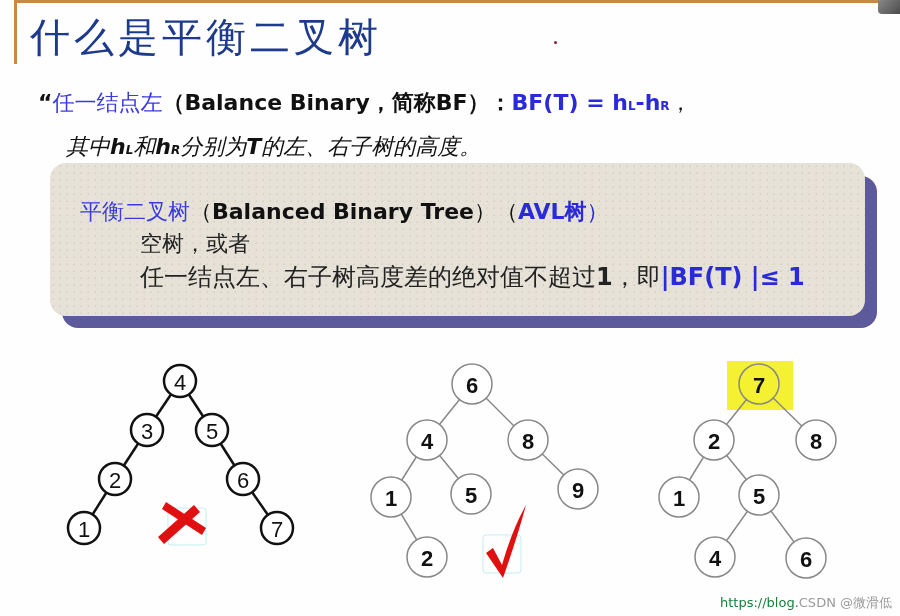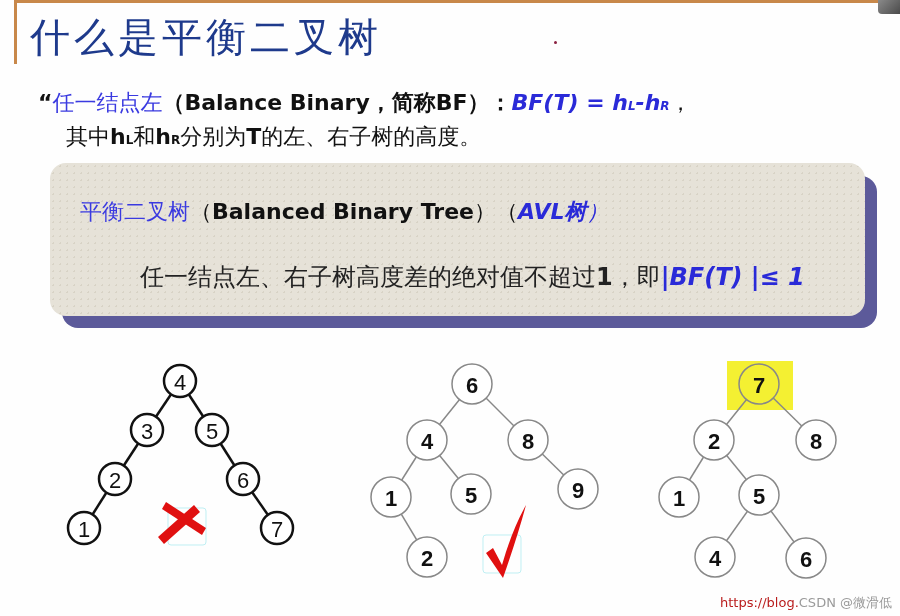--- a/index.html
+++ b/index.html
@@ -29,24 +29,24 @@
     .red-dot {
       position: absolute; left: 554px; top: 41px; width: 3px; height: 3px;
       border-radius: 50%; background: #8a2040;
     }
     .line1 {
       position: absolute; left: 38px; top: 88px;
       font-size: 22px; font-weight: bold; color: #111;
       white-space: nowrap;
     }
     .line2 {
-      position: absolute; left: 66px; top: 122px;
-      font-size: 22px; color: #111; white-space: nowrap;
-    }
-    .blue { color: #2a2ad8; font-style: italic; }
+      position: absolute; left: 66px; top: 132px;
+      font-size: 22px; color: #111; white-space: nowrap; font-style: italic;
+    }
+    .blue { color: #2a2ad8; }
     .blue-cn { color: #3a3ae0; font-weight: normal; }
     .b { font-weight: bold; }
     sub.s { font-size: 12px; vertical-align: baseline; font-weight: bold; }
     .box-shadow {
       position: absolute; left: 62px; top: 176px; width: 815px; height: 152px;
       background: #5c5a9a; border-radius: 16px;
     }
     .box {
       position: absolute; left: 50px; top: 163px; width: 815px; height: 153px;
       background: #e6e2d8; border-radius: 16px;
@@ -65,21 +65,21 @@
       position: absolute; left: 90px; top: 98px; font-size: 24px; color: #222;
       white-space: nowrap;
     }
     svg.trees { position: absolute; left: 0; top: 340px; }
     .node-label { font-family: "Liberation Sans", sans-serif; font-size: 22px; fill: #111; text-anchor: middle; dominant-baseline: central; }
     .node-label.bold { font-weight: bold; }
     .watermark {
       position: absolute; right: 8px; bottom: 4px;
       font-size: 13px; color: #9a9a9a; white-space: nowrap;
     }
-    .watermark .faint { color: #b91c1c; }
+    .watermark .faint { color: #15803d; }
   </style>
 </head>
 <body>
 
 <div class="top-rule"></div>
 <div class="left-rule"></div>
 <div class="corner-cube"></div>
 
 <div class="title">什么是平衡二叉树</div>
 <div class="red-dot"></div>
@@ -90,20 +90,21 @@
 
 <div class="line2">
   <span>其中</span><span class="b">h</span><sub class="s">L</sub><span>和</span><span class="b">h</span><sub class="s">R</sub><span>分别为</span><span class="b">T</span><span>的左、右子树的高度。</span>
 </div>
 
 <div class="box-shadow"></div>
 <div class="box">
   <div class="l1">
     <span class="blue-cn">平衡二叉树</span><span style="font-weight:normal">（</span><span>Balanced Binary Tree</span><span style="font-weight:normal">）</span><span style="font-weight:normal">（</span><span class="blue">AVL树</span><span class="blue" style="font-weight:normal">）</span>
   </div>
+  <div class="l2">空树，或者</div>
   <div class="l3">
     <span>任一结点左、右子树高度差的绝对值不超过</span><span class="b">1</span><span>，即</span><span class="blue b">|BF(T) |≤ 1</span>
   </div>
 </div>
 
 <svg class="trees" width="900" height="276" viewBox="0 0 900 276">
 
   <g stroke="#111" stroke-width="2.5" fill="none">
     <line x1="180" y1="41" x2="147" y2="90"></line>
     <line x1="180" y1="41" x2="212" y2="90"></line>

